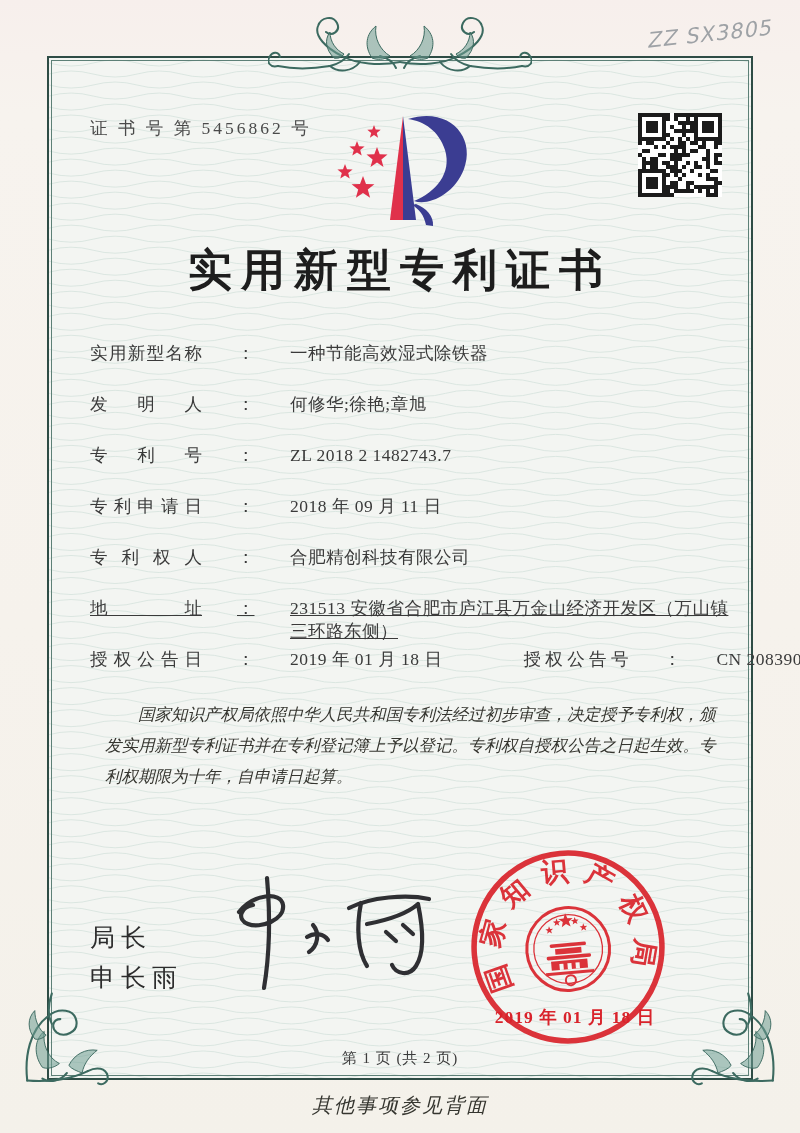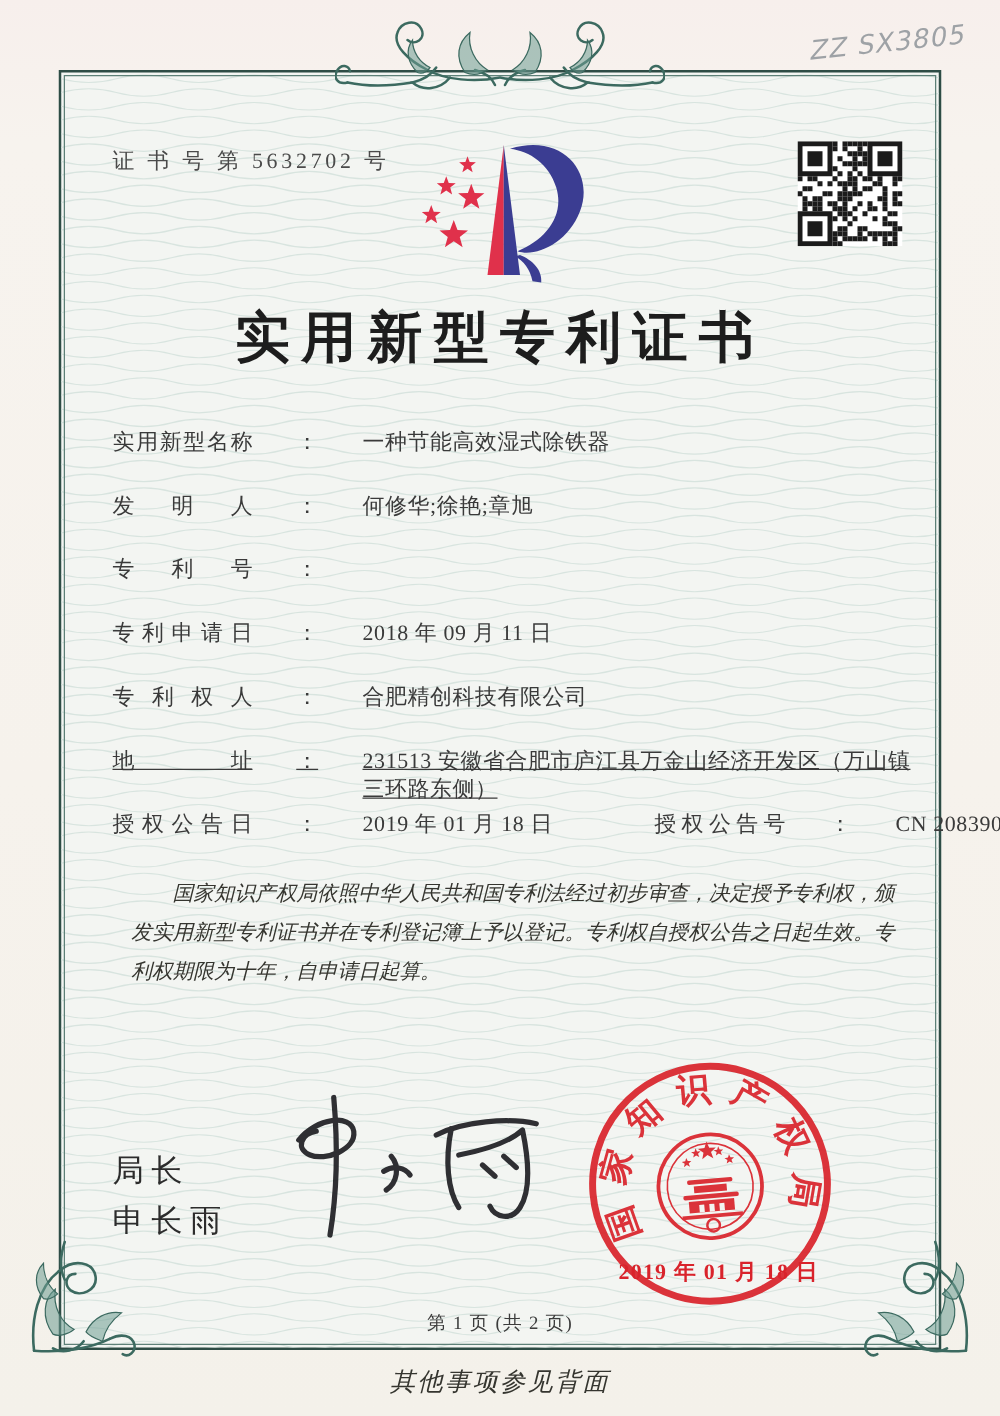--- a/index.html
+++ b/index.html
@@ -158,21 +158,21 @@
       <path d="M0,973 q22,6 44,0 q22,-6 44,0 q22,6 44,0 q22,-6 44,0 q22,6 44,0 q22,-6 44,0 q22,6 44,0 q22,-6 44,0 q22,6 44,0 q22,-6 44,0 q22,6 44,0 q22,-6 44,0 q22,6 44,0 q22,-6 44,0 q22,6 44,0 q22,-6 44,0" fill="none" stroke="#d8e4df" stroke-width="0.9"></path>
       <path d="M0,984 q22,-6 44,0 q22,6 44,0 q22,-6 44,0 q22,6 44,0 q22,-6 44,0 q22,6 44,0 q22,-6 44,0 q22,6 44,0 q22,-6 44,0 q22,6 44,0 q22,-6 44,0 q22,6 44,0 q22,-6 44,0 q22,6 44,0 q22,-6 44,0 q22,6 44,0" fill="none" stroke="#d8e4df" stroke-width="0.9"></path>
       <path d="M0,995 q22,6 44,0 q22,-6 44,0 q22,6 44,0 q22,-6 44,0 q22,6 44,0 q22,-6 44,0 q22,6 44,0 q22,-6 44,0 q22,6 44,0 q22,-6 44,0 q22,6 44,0 q22,-6 44,0 q22,6 44,0 q22,-6 44,0 q22,6 44,0 q22,-6 44,0" fill="none" stroke="#d8e4df" stroke-width="0.9"></path>
       <path d="M0,1006 q22,-6 44,0 q22,6 44,0 q22,-6 44,0 q22,6 44,0 q22,-6 44,0 q22,6 44,0 q22,-6 44,0 q22,6 44,0 q22,-6 44,0 q22,6 44,0 q22,-6 44,0 q22,6 44,0 q22,-6 44,0 q22,6 44,0 q22,-6 44,0 q22,6 44,0" fill="none" stroke="#d8e4df" stroke-width="0.9"></path>
       <path d="M0,1017 q22,6 44,0 q22,-6 44,0 q22,6 44,0 q22,-6 44,0 q22,6 44,0 q22,-6 44,0 q22,6 44,0 q22,-6 44,0 q22,6 44,0 q22,-6 44,0 q22,6 44,0 q22,-6 44,0 q22,6 44,0 q22,-6 44,0 q22,6 44,0 q22,-6 44,0" fill="none" stroke="#d8e4df" stroke-width="0.9"></path>
     </svg>
   <div class="frame-inner-line"></div>
 
   <div class="content">
 
-    <div class="cert-no">证 书 号 第 5632702 号</div>
+    <div class="cert-no">证 书 号 第 5456862 号</div>
 
     <svg class="logo" id="logo" viewBox="0 0 146 130">
       <g id="logo-stars" fill="#e0314b">
           <polygon points="44.0,19.0 45.7,23.6 50.7,23.8 46.8,26.9 48.1,31.7 44.0,28.9 39.9,31.7 41.2,26.9 37.3,23.8 42.3,23.6" fill="#e0314b"></polygon>
           <polygon points="27.0,35.0 29.0,40.3 34.6,40.5 30.2,44.0 31.7,49.5 27.0,46.4 22.3,49.5 23.8,44.0 19.4,40.5 25.0,40.3" fill="#e0314b"></polygon>
           <polygon points="47.0,41.0 49.7,48.3 57.5,48.6 51.4,53.4 53.5,60.9 47.0,56.6 40.5,60.9 42.6,53.4 36.5,48.6 44.3,48.3" fill="#e0314b"></polygon>
           <polygon points="15.0,58.0 17.0,63.3 22.6,63.5 18.2,67.0 19.7,72.5 15.0,69.4 10.3,72.5 11.8,67.0 7.4,63.5 13.0,63.3" fill="#e0314b"></polygon>
           <polygon points="33.0,70.0 36.0,77.9 44.4,78.3 37.8,83.6 40.1,91.7 33.0,87.0 25.9,91.7 28.2,83.6 21.6,78.3 30.0,77.9" fill="#e0314b"></polygon>
         </g>
       <polygon points="73,10 60,114 73,114" fill="#e0314b"></polygon>
@@ -343,20 +343,21 @@
         <span class="val">一种节能高效湿式除铁器</span>
       </div>
       <div class="row">
         <span class="lab">发明人</span>
           <span class="colon">：</span>
         <span class="val">何修华;徐艳;章旭</span>
       </div>
       <div class="row">
         <span class="lab">专利号</span>
           <span class="colon">：</span>
+        <span class="val">ZL 2018 2 1482743.7</span>
       </div>
       <div class="row">
         <span class="lab">专利申请日</span>
           <span class="colon">：</span>
         <span class="val">2018 年 09 月 11 日</span>
       </div>
       <div class="row">
         <span class="lab">专利权人</span>
           <span class="colon">：</span>
         <span class="val">合肥精创科技有限公司</span>

